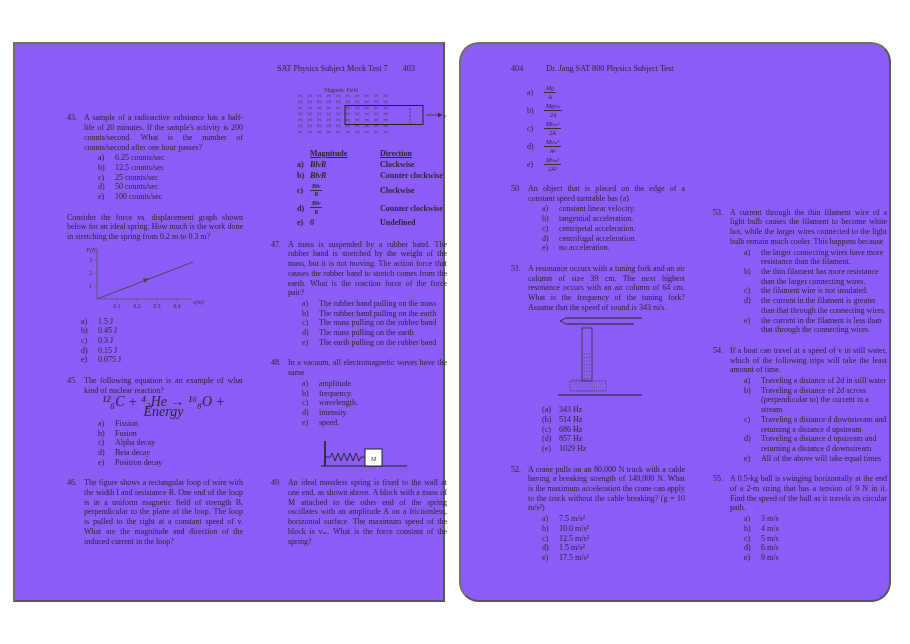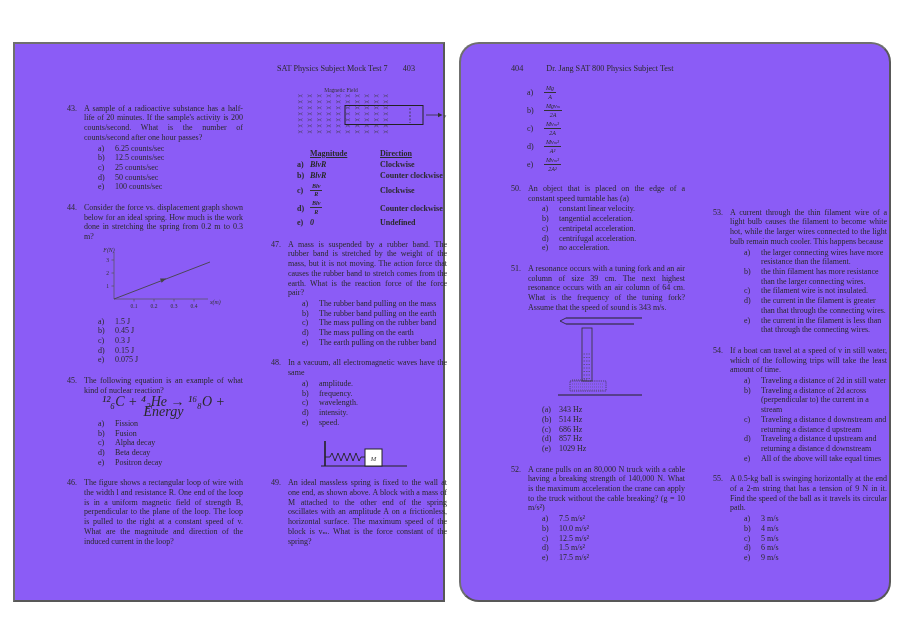--- a/index.html
+++ b/index.html
@@ -94,21 +94,20 @@
                     <span class="otext">50 counts/sec</span>
                   </div>
                   <div class="opt">
                     <span class="olabel">e)</span>
                     <span class="otext">100 counts/sec</span>
                   </div>
                 </div>
               </div>
             </div>
             <div class="question">
-              <span class="qnum">44.</span>
               <div class="qbody">
                 <div class="qtext">Consider the force vs. displacement graph shown below for an ideal spring. How much is the work done in stretching the spring from 0.2 m to 0.3 m?</div>
                 <div class="figwrap">
     <svg width="138" height="66" viewBox="0 0 138 66">
       <text class="axis-label" x="25" y="7" text-anchor="middle">F(N)</text>
       <text class="axis-label" x="126" y="59">x(m)</text>
       <line x1="30" y1="54" x2="124" y2="54" stroke="#555" stroke-width="0.7"></line>
       <line x1="30" y1="54" x2="30" y2="7" stroke="#555" stroke-width="0.7"></line>
       <line x1="27.5" y1="41" x2="30" y2="41" stroke="#555" stroke-width="0.7"></line>
       <line x1="27.5" y1="28" x2="30" y2="28" stroke="#555" stroke-width="0.7"></line>

